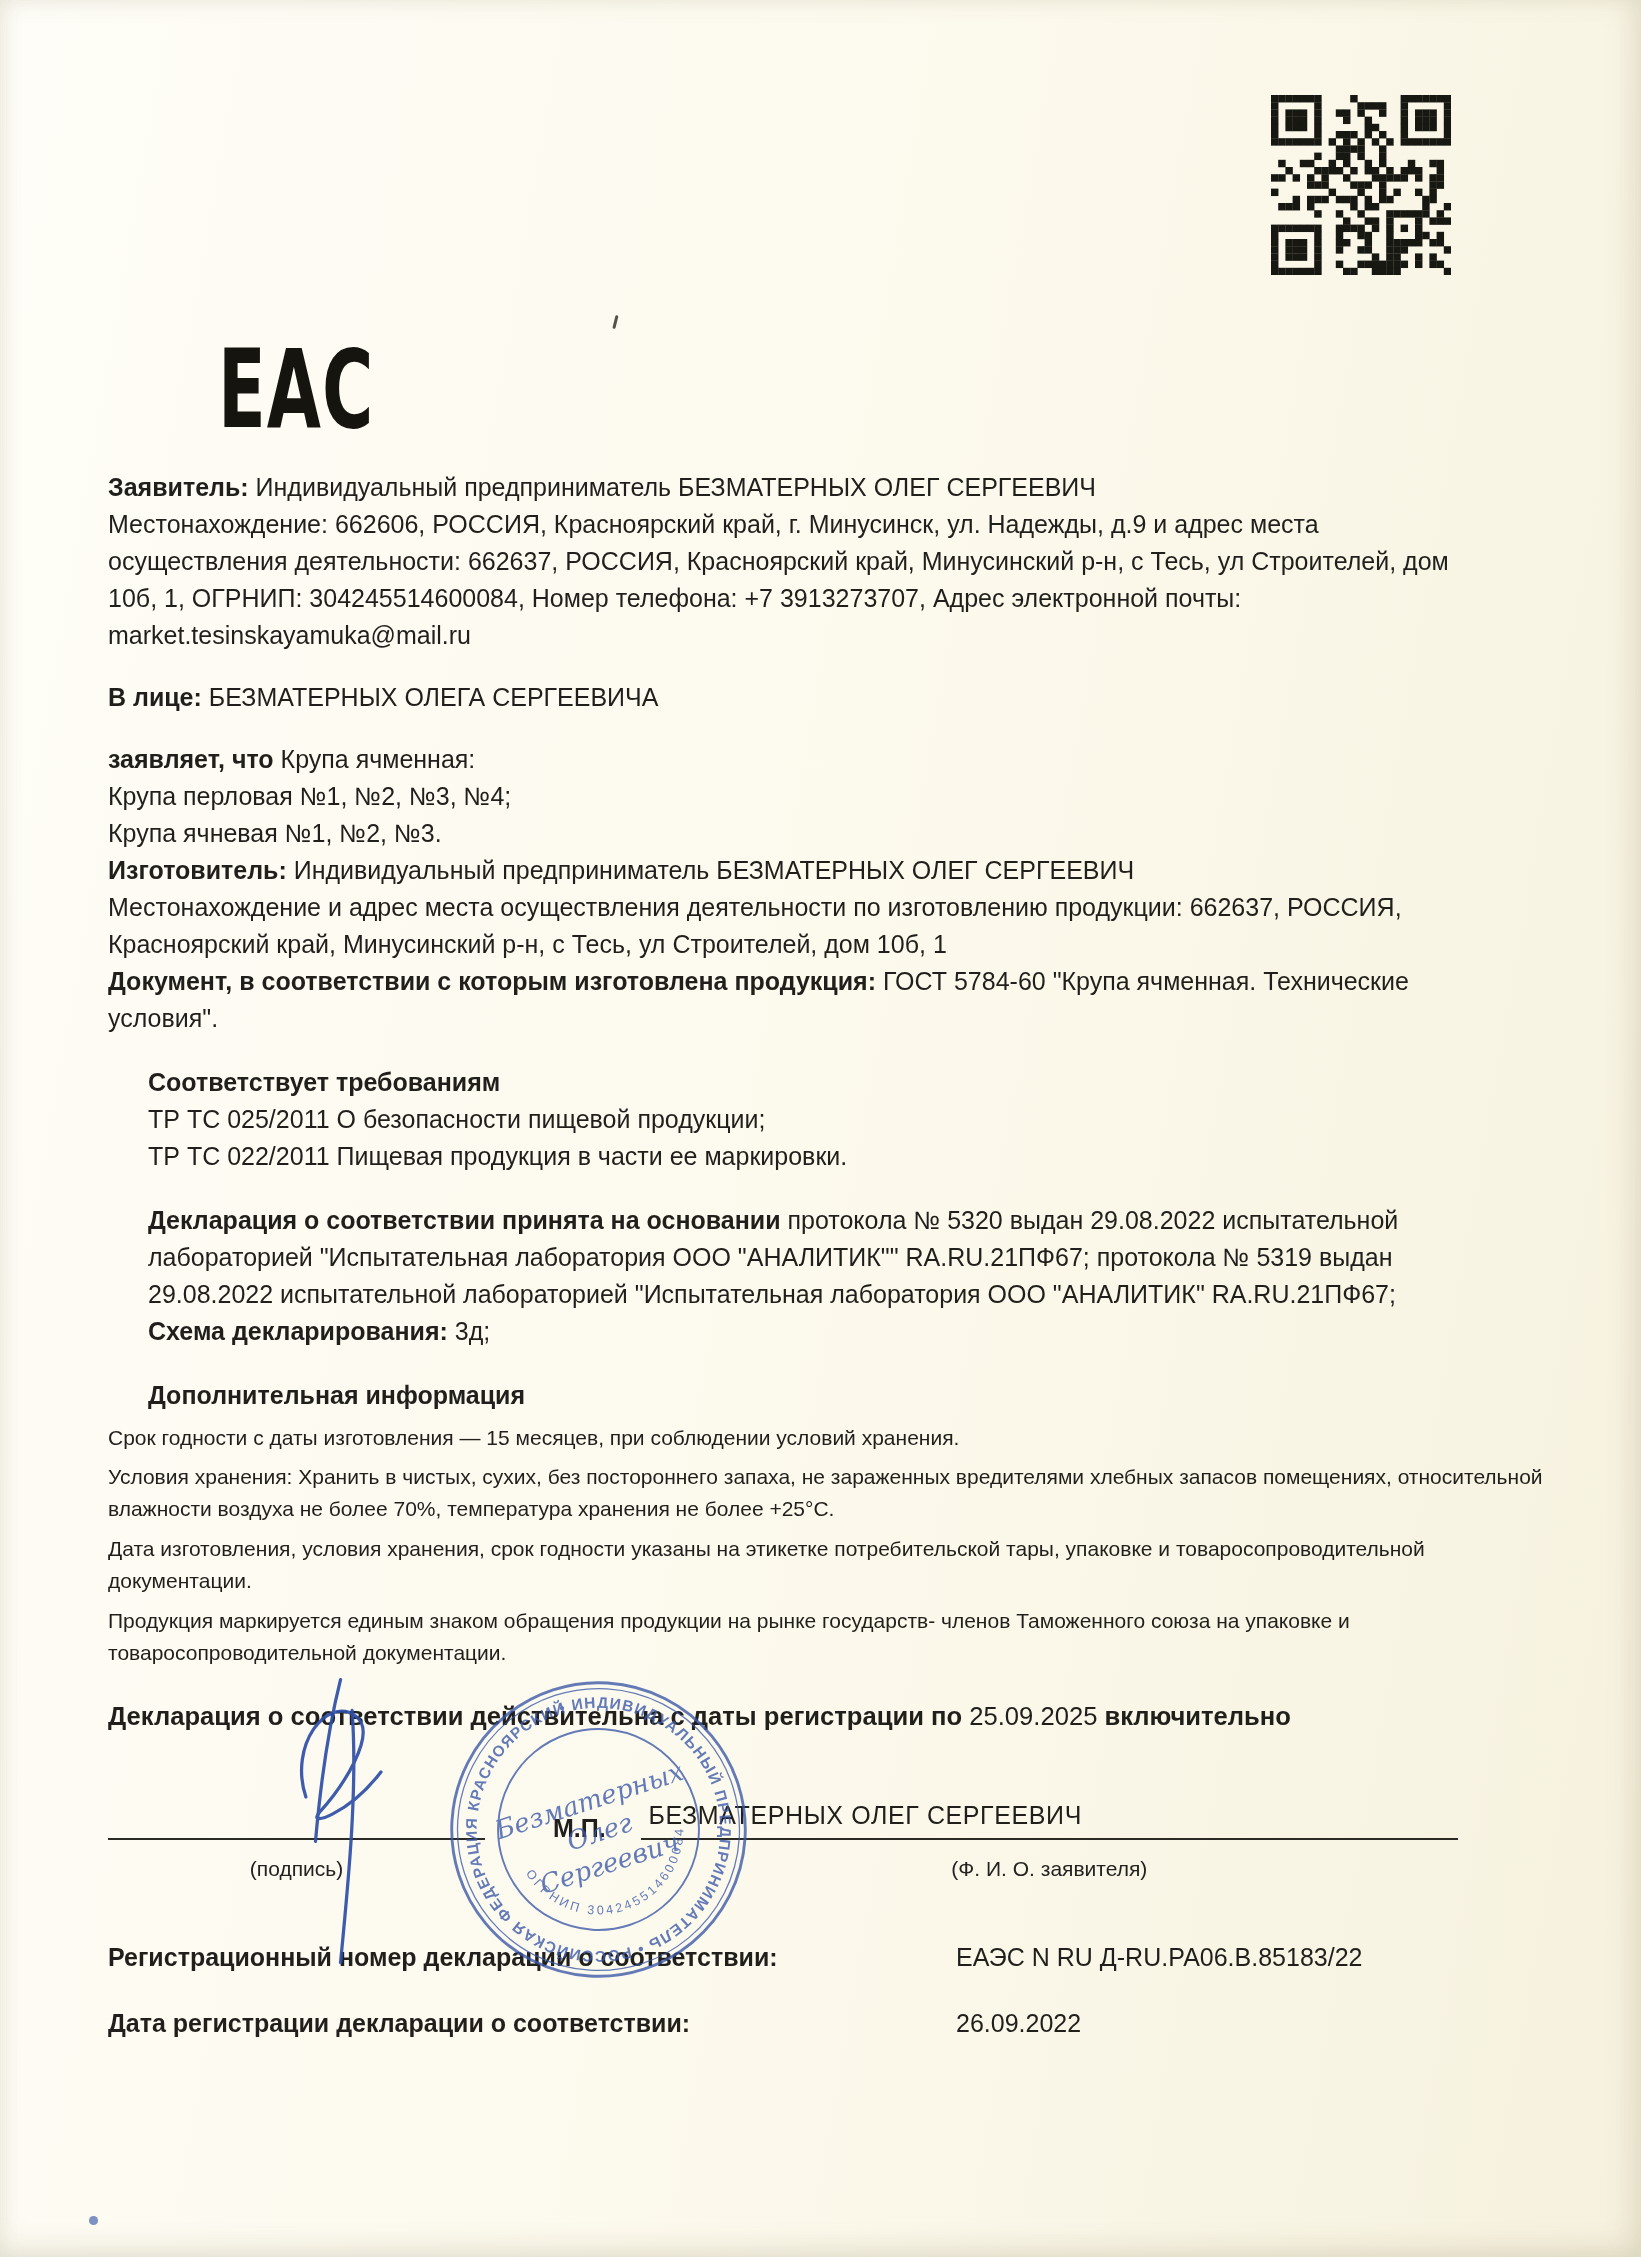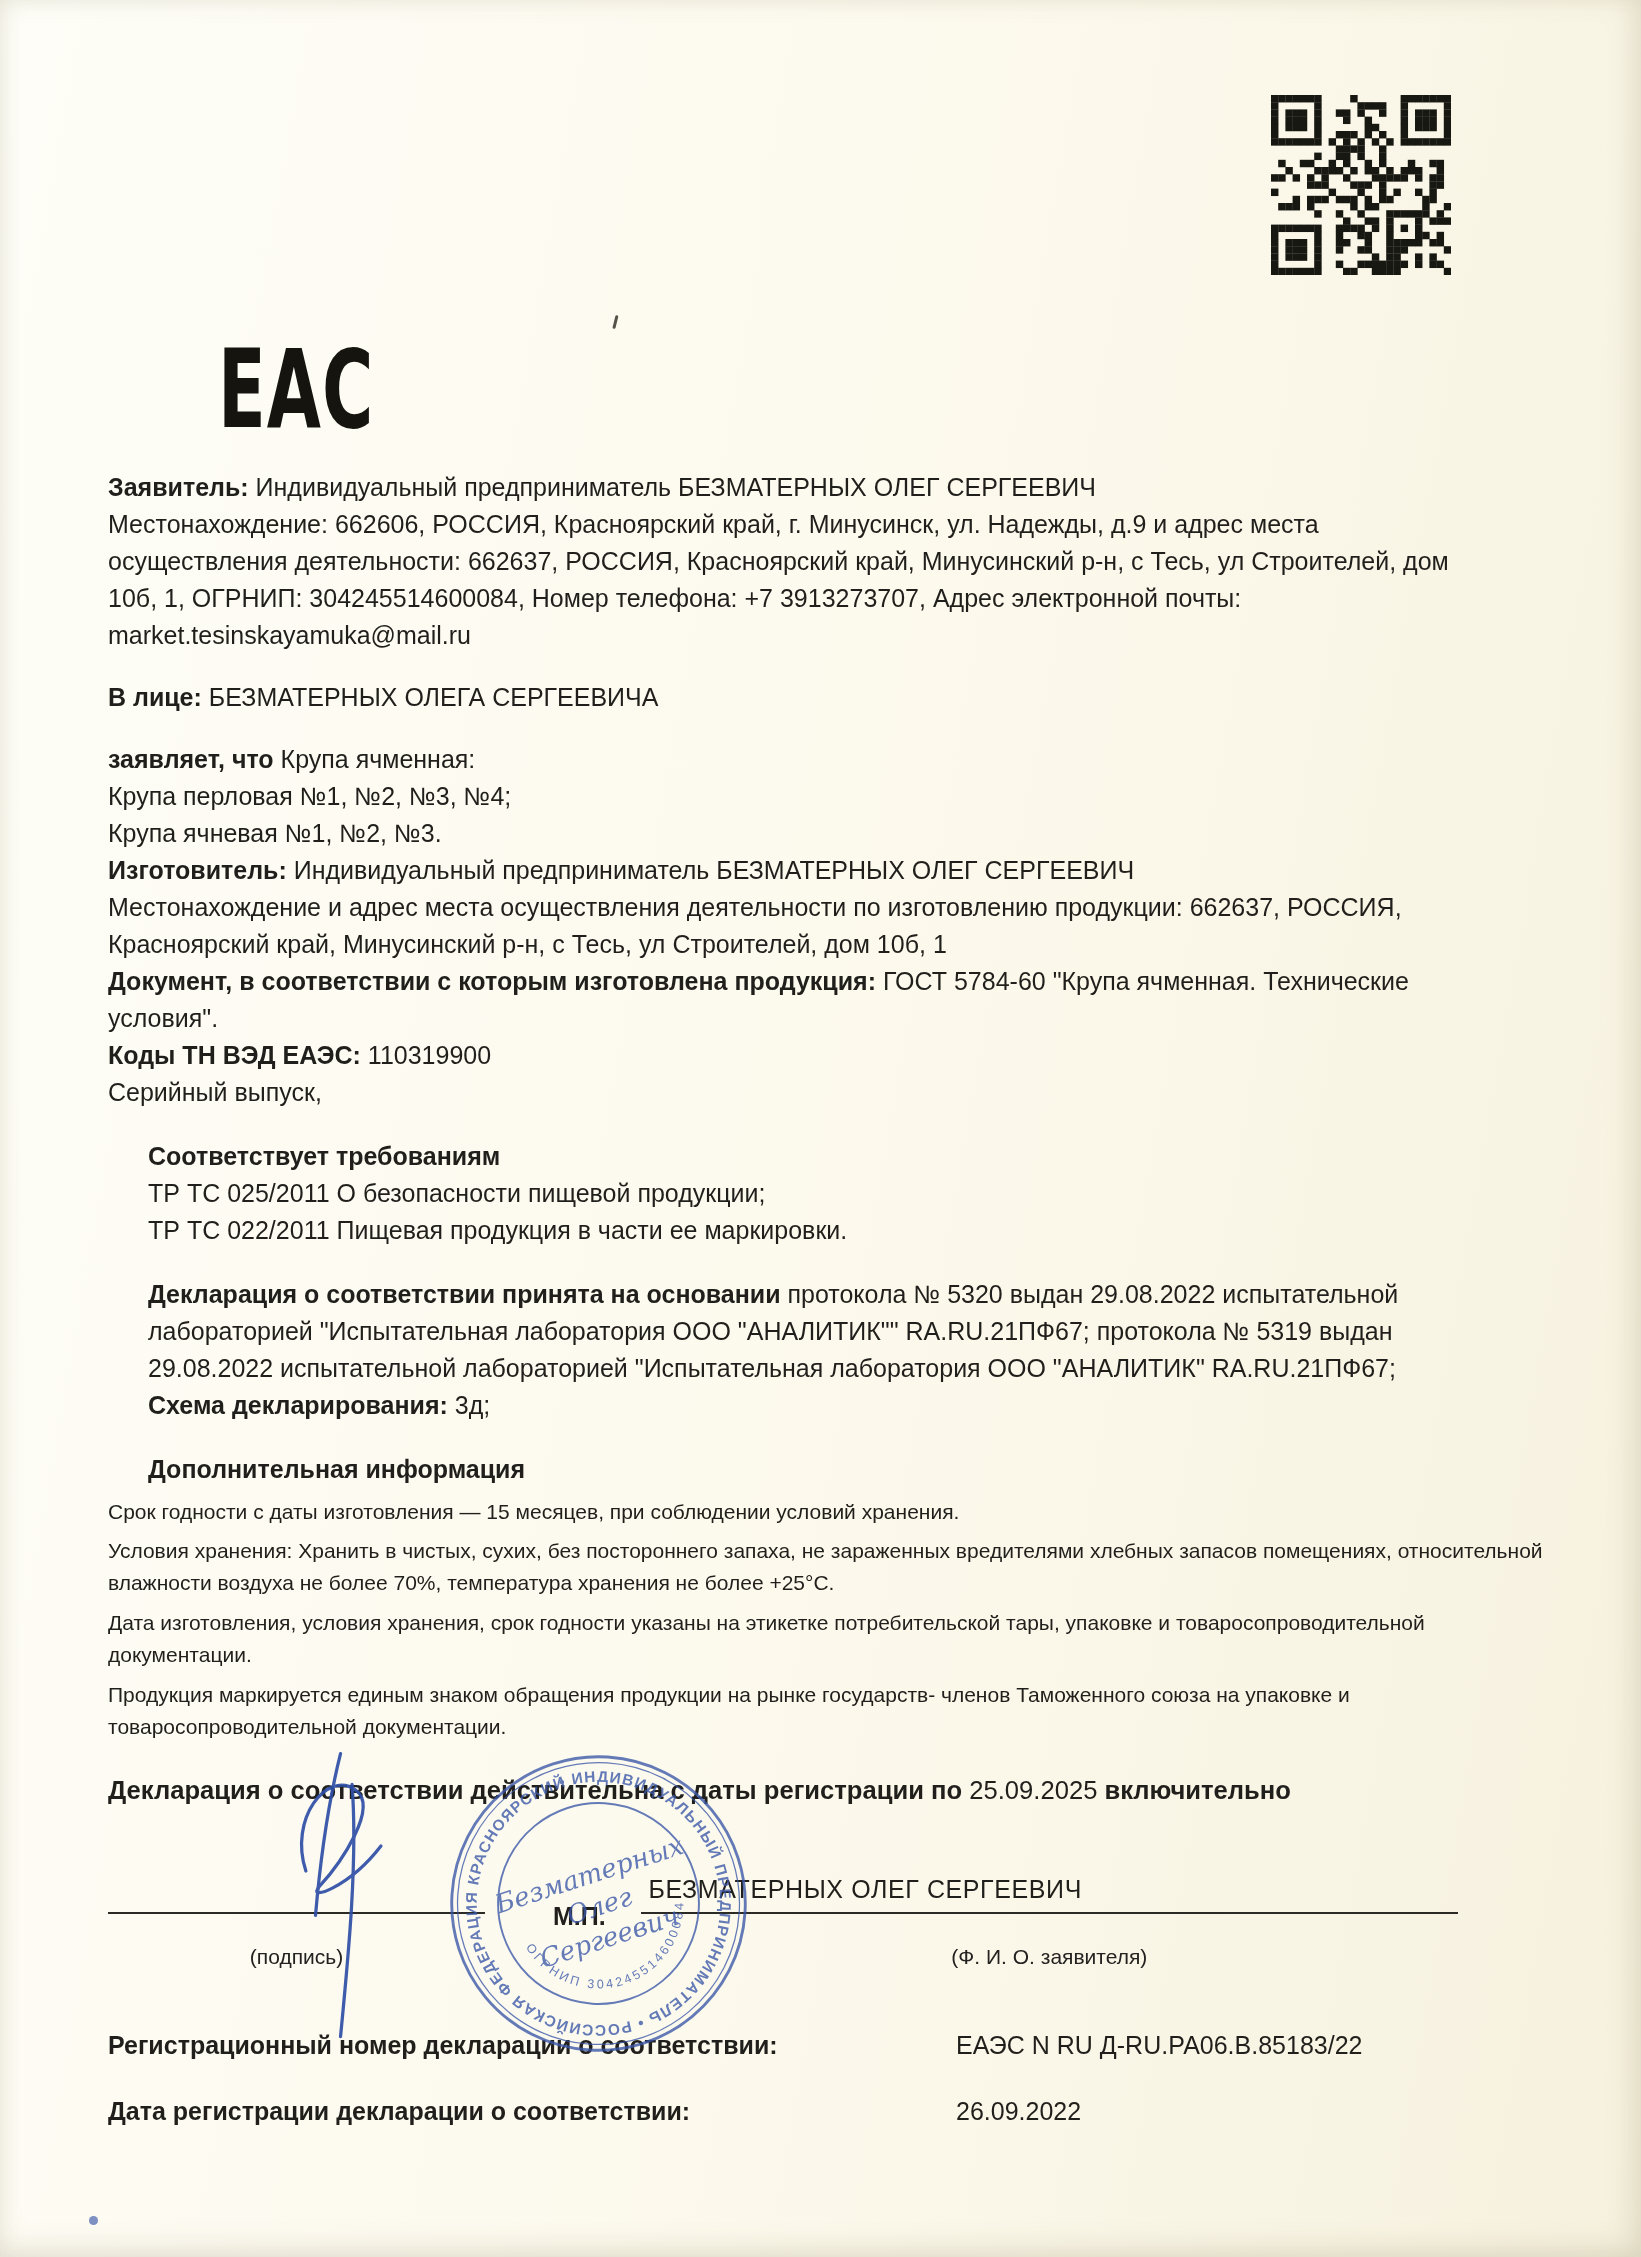--- a/index.html
+++ b/index.html
@@ -48,21 +48,21 @@
   .additional { width:1464px; font-size:21px; line-height:32px; margin-top:3.9px; }
   .additional p { margin-top:7.7px; }
 
   .validity { margin-top:29px; width:1477px; font-weight:bold; font-size:25.6px; }
   .validity .vdate { font-weight:normal; }
 
   
   .sig { position:relative; margin-top:62px; display:flex; align-items:flex-end; }
   .sigline { border-bottom:2.9px solid #2b2a25; height:0; width:100%; }
   .sig-left { width:377px; }
-  .caption { font-size:21px; text-align:center; padding-top:24px; color:#232220; }
+  .caption { font-size:21px; text-align:center; padding-top:10px; color:#232220; }
   .mp { font-weight:bold; font-size:25px; margin:0 35px 40px 68px; }
   .sig-right { flex:1; }
   .sig-name { font-size:25px; letter-spacing:0.6px; padding:0 0 3.9px 7.7px; }
 
   .reg { margin-top:52px; display:flex; font-size:25px; }
   .reg + .reg { margin-top:29px; }
   .reg-label { font-weight:bold; width:848px; }
 
   
   .stamp { position:absolute; left:336px; top:-122px; opacity:.78; }
@@ -389,25 +389,20 @@
       <strong>Изготовитель:</strong>
       <span>Индивидуальный предприниматель БЕЗМАТЕРНЫХ ОЛЕГ СЕРГЕЕВИЧ</span>
       <span class="blk">Местонахождение и адрес места осуществления деятельности по изготовлению продукции: 662637, РОССИЯ, Красноярский край, Минусинский р-н, с Тесь, ул Строителей, дом 10б, 1</span>
     </p>
 
     <p>
       <strong>Документ, в соответствии с которым изготовлена продукция:</strong>
       <span>ГОСТ 5784-60 "Крупа ячменная. Технические условия".</span>
     </p>
 
-    <p>
-      <strong>Коды ТН ВЭД ЕАЭС:</strong>
-      <span>110319900</span>
-      <span class="blk">Серийный выпуск,</span>
-    </p>
 
     <p class="gap28">
       <strong class="blk">Соответствует требованиям</strong>
       <span class="blk">ТР ТС 025/2011 О безопасности пищевой продукции;</span>
       <span class="blk">ТР ТС 022/2011 Пищевая продукция в части ее маркировки.</span>
     </p>
 
     <p class="gap28">
       <strong>Декларация о соответствии принята на основании</strong>
       <span>протокола № 5320 выдан 29.08.2022 испытательной лабораторией "Испытательная лаборатория ООО "АНАЛИТИК"" RA.RU.21ПФ67; протокола № 5319 выдан 29.08.2022  испытательной лабораторией "Испытательная лаборатория ООО "АНАЛИТИК" RA.RU.21ПФ67;</span>

